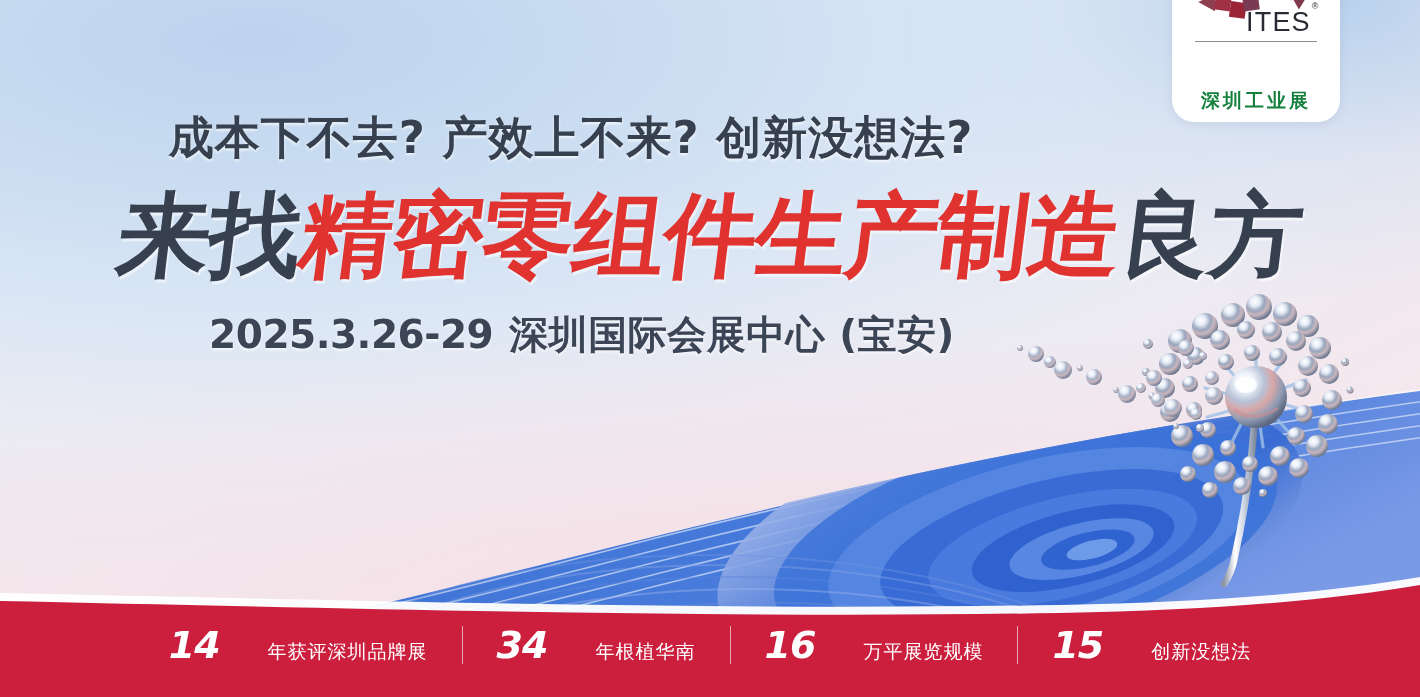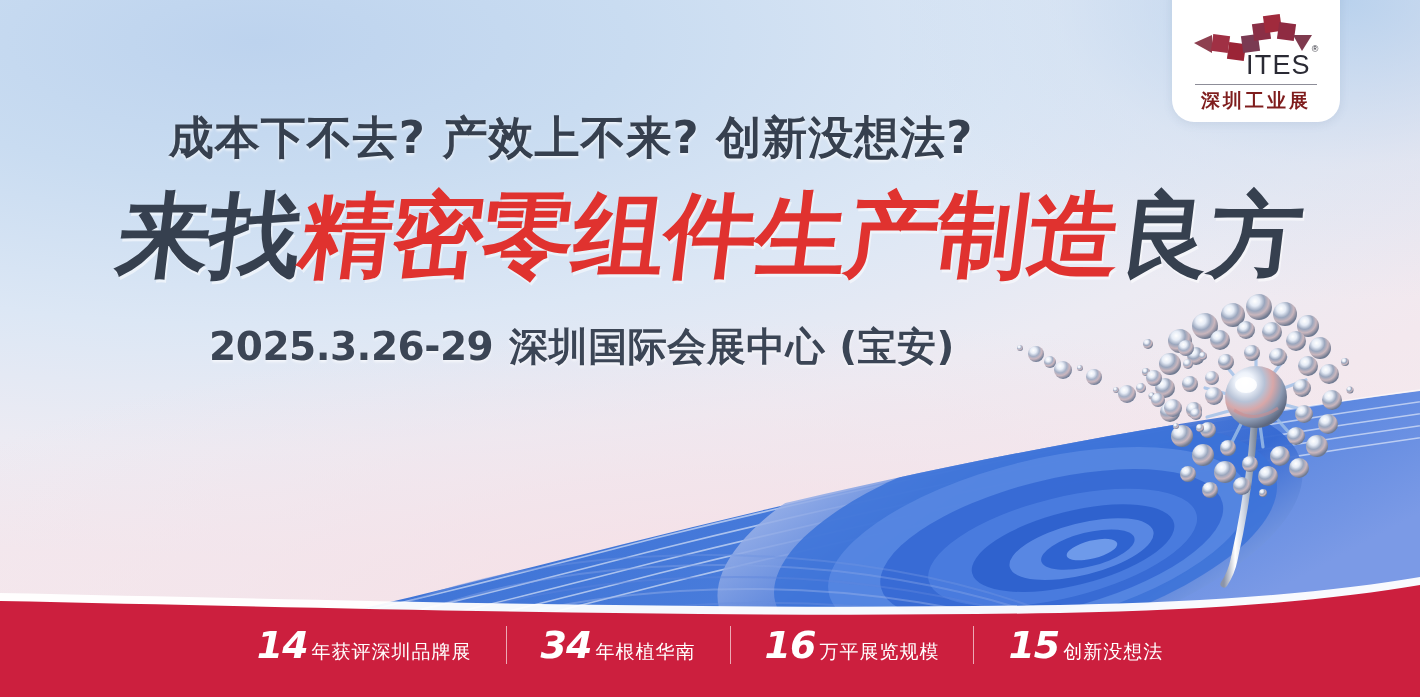--- a/index.html
+++ b/index.html
@@ -47,23 +47,24 @@
   .logo-mark { width:132px; height:58px; margin-bottom:1px; }
   .logo-row { display:flex; align-items:flex-end; width:132px; margin-top:-20px; }
   .logo-ites {
     font-family:"Liberation Sans","DejaVu Sans",sans-serif;
     font-weight:400; font-size:27px; letter-spacing:1.2px;
     color:#2a2a34; line-height:1; margin-left:56px;
   }
   .logo-reg { font-size:9px; color:#2a2a34; vertical-align:super; margin-left:1px; position:relative; top:-12px;}
   .logo-rule { width:122px; height:1px; background:#8d8d98; margin:5px 0 6px 0; }
   .logo-cn {
-    font-size:19px; font-weight:700; color:#7f1d1d;
+    font-size:19px; font-weight:700; color:#15803d;
     letter-spacing:3px; line-height:1;
     font-family:"DejaVu Sans","Liberation Sans",sans-serif;
+    margin-top:43px;
   }
 
   
   .copy { position:absolute; left:0; top:0; width:1420px; z-index:20; }
 
   .headline {
     position:absolute; left:0; top:108px; width:1142px;
     text-align:center;
     font-family:"DejaVu Sans","Liberation Sans",sans-serif;
     font-weight:700;
@@ -82,21 +83,21 @@
     font-size:92px;
     line-height:1.05;
     letter-spacing:-1px;
     transform:skewX(-7deg);
   }
   .bigline span { display:inline-block; }
   .big-dark { color:#36404f; text-shadow:2px 3px 0 rgba(255,255,255,.55); }
   .big-red  { color:#e0322f; text-shadow:2px 3px 0 rgba(255,255,255,.5); }
 
   .dateline {
-    position:absolute; left:0; top:320px; width:1150px;
+    position:absolute; left:0; top:308px; width:1150px;
     text-align:center; white-space:nowrap;
     font-family:"DejaVu Sans","Liberation Sans",sans-serif;
     font-weight:700;
     font-size:39px;
     letter-spacing:.5px;
     color:#3b4555;
     text-shadow:0 2px 3px rgba(255,255,255,.7);
     padding-left:14px;
   }
   .dateline .dt-num { letter-spacing:-0.5px; }
@@ -111,20 +112,21 @@
   .stats {
     position:absolute; left:0; bottom:0; width:1420px; height:104px;
     display:flex; align-items:center; justify-content:center;
     z-index:26;
   }
   .stat {
     display:flex; align-items:baseline; justify-content:center;
     color:#ffffff; white-space:nowrap;
     font-family:"DejaVu Sans","Liberation Sans",sans-serif;
     padding:0 34px;
+    gap:44px;
   }
   .stat .num {
     font-weight:700; font-size:38px; font-style:italic;
     letter-spacing:-1px; margin-right:4px;
   }
   .stat .txt { font-weight:400; font-size:19px; letter-spacing:1px; }
   .divider { width:1px; height:38px; background:rgba(255,255,255,.62); }
 
   
   .dandelion { position:absolute; left:1020px; top:278px; width:400px; height:330px; z-index:18; pointer-events:none; }

